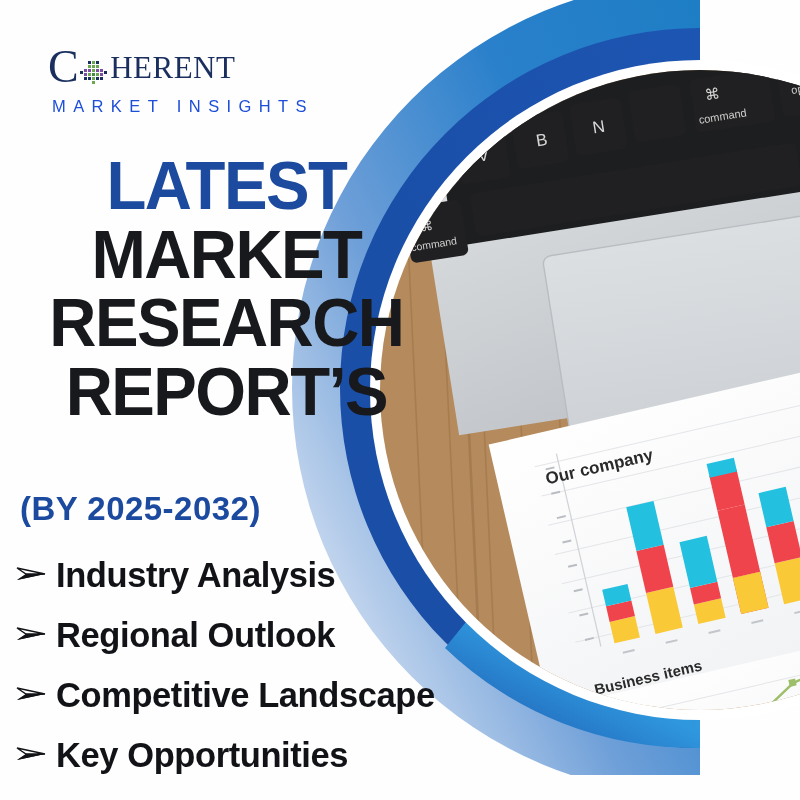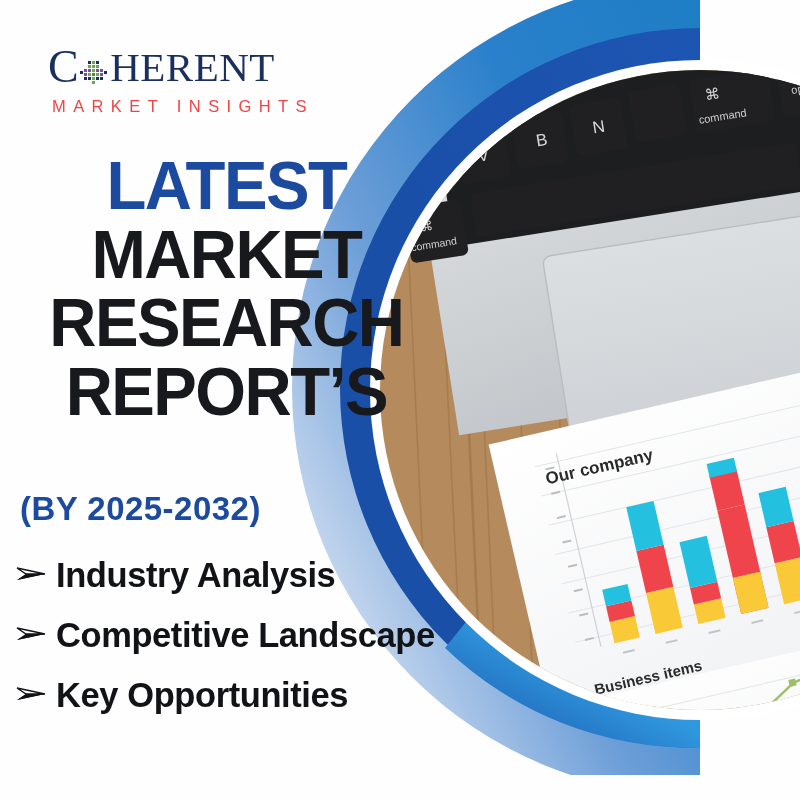--- a/index.html
+++ b/index.html
@@ -32,30 +32,30 @@
     position:absolute;left:48px;top:44px;width:300px;
   }
   .logo-word{
     display:flex;align-items:center;
     font-family:"Liberation Serif","DejaVu Serif",serif;
     font-size:43px;line-height:1;
     color:#1b2f5e;letter-spacing:.5px;
     font-weight:400;
   }
   .logo-c{font-size:46px;}
-  .logo-rest{font-size:41px;}
+  .logo-rest{font-size:31px;}
   .logo-mark{
     display:inline-block;position:relative;
     width:30px;height:30px;margin:0 1px 0 0;
     vertical-align:middle;
   }
   .logo-sub{
     margin-top:7px;margin-left:4px;
     font-size:16.5px;letter-spacing:7.4px;
-    color:#ef4444;font-weight:500;
+    color:#1d4ed8;font-weight:500;
     font-family:"Liberation Sans","DejaVu Sans",sans-serif;
   }
 
   
   .headline{position:absolute;left:20px;top:152px;width:430px;text-align:center;}
   .hl-line{
     font-weight:bold;
     font-size:68px;line-height:.98;
     letter-spacing:-1.6px;
     color:#17191c;
@@ -420,20 +420,30 @@
       <span class="bullet-mark">
         <svg width="32" height="20" viewBox="0 0 32 20">
           <path d="M1,4 L29,10 L1,16 L10,10 Z" fill="#111316"></path>
           <path d="M1,4 L29,10 L10,10 Z" fill="#ffffff" stroke="#111316" stroke-width="1.3"></path>
           <path d="M1,16 L29,10 L10,10 Z" fill="#111316"></path>
         </svg>
       </span>
       <span class="bullet-text">Industry Analysis</span>
     </div>
 
+    <div class="bullet">
+      <span class="bullet-mark">
+        <svg width="32" height="20" viewBox="0 0 32 20">
+          <path d="M1,4 L29,10 L1,16 L10,10 Z" fill="#111316"></path>
+          <path d="M1,4 L29,10 L10,10 Z" fill="#ffffff" stroke="#111316" stroke-width="1.3"></path>
+          <path d="M1,16 L29,10 L10,10 Z" fill="#111316"></path>
+        </svg>
+      </span>
+      <span class="bullet-text">Regional Outlook</span>
+    </div>
 
     <div class="bullet">
       <span class="bullet-mark">
         <svg width="32" height="20" viewBox="0 0 32 20">
           <path d="M1,4 L29,10 L1,16 L10,10 Z" fill="#111316"></path>
           <path d="M1,4 L29,10 L10,10 Z" fill="#ffffff" stroke="#111316" stroke-width="1.3"></path>
           <path d="M1,16 L29,10 L10,10 Z" fill="#111316"></path>
         </svg>
       </span>
       <span class="bullet-text">Competitive Landscape</span>

